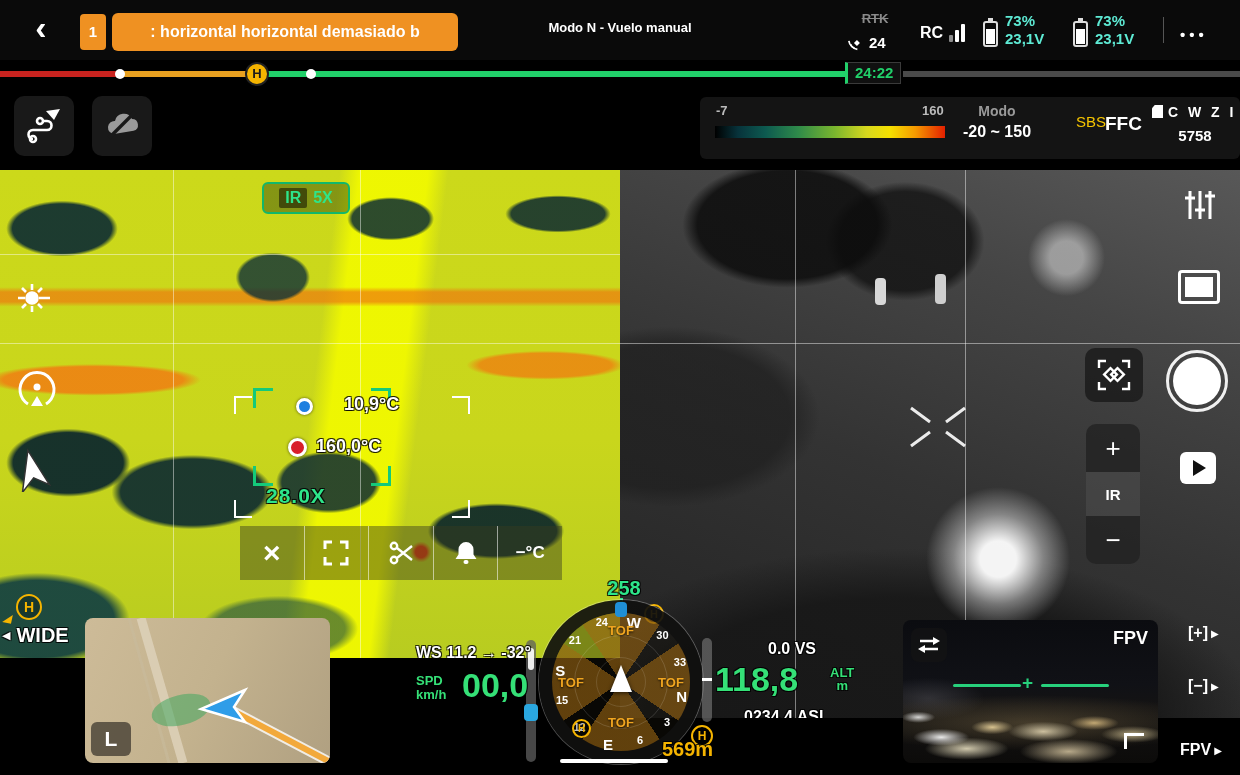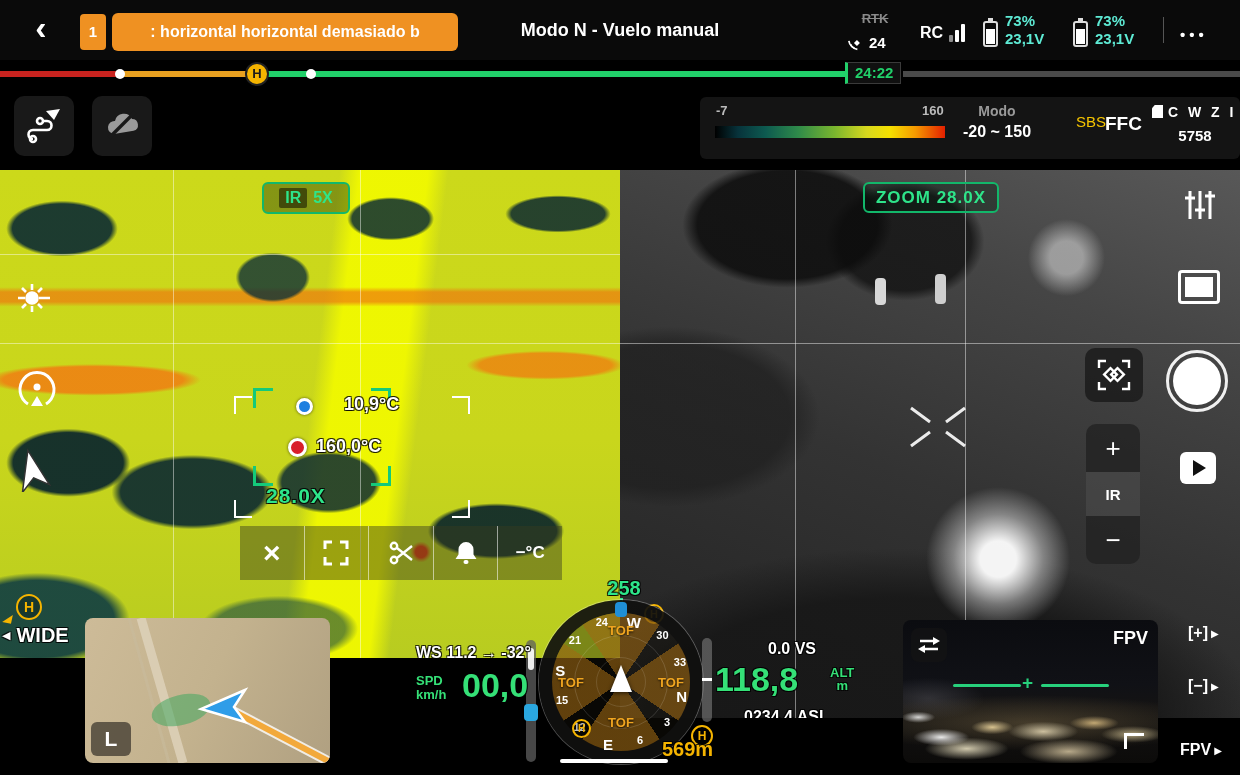--- a/index.html
+++ b/index.html
@@ -6,21 +6,21 @@
   html,body{background:#000;}
   body{font-family:"Liberation Sans","DejaVu Sans",sans-serif;}
   #app{position:relative;width:1240px;height:775px;background:#000;overflow:hidden;margin:0 auto;}
   .abs{position:absolute;}
   .outline{text-shadow:-1px -1px 0 rgba(0,0,0,.75),1px -1px 0 rgba(0,0,0,.75),-1px 1px 0 rgba(0,0,0,.75),1px 1px 0 rgba(0,0,0,.75);}
   
   #topbar{position:absolute;left:0;top:0;width:1240px;height:60px;background:#0a0a0a;z-index:30;}
   .back{left:24px;top:12px;width:34px;height:34px;color:#fff;font-size:34px;line-height:30px;text-align:center;font-weight:bold;cursor:pointer;}
   .warn-badge{left:80px;top:14px;width:26px;height:36px;background:#ef9122;border-radius:4px;color:#fff;font-size:15px;font-weight:bold;text-align:center;line-height:36px;}
   .warn-banner{left:112px;top:13px;width:346px;height:38px;background:#ef9122;border-radius:6px;color:#fff;font-size:16px;font-weight:bold;text-align:center;line-height:38px;white-space:nowrap;overflow:hidden;}
-  .title{left:445px;top:20px;width:350px;text-align:center;color:#fff;font-size:18px;font-weight:bold;}
+  .title{left:445px;top:20px;width:350px;text-align:center;color:#fff;font-size:13px;font-weight:bold;}
   .rtk{left:852px;top:11px;width:46px;text-align:center;color:#8a8a8a;font-size:13px;font-weight:bold;text-decoration:line-through;}
   .sat-row{left:848px;top:32px;width:60px;height:20px;display:flex;align-items:center;gap:4px;color:#fff;font-size:15px;font-weight:bold;}
   .rc-row{left:920px;top:24px;display:flex;align-items:flex-end;gap:6px;color:#fff;font-size:16px;font-weight:bold;}
   .rc-bars{display:flex;align-items:flex-end;gap:2px;height:18px;}
   .rc-bars span{width:4px;background:#fff;border-radius:1px;display:block;}
   .rc-b1{height:7px;background:#8a8a8a !important;}
   .rc-b2{height:12px;}
   .rc-b3{height:18px;}
   .bat{width:15px;height:26px;border:2px solid #ddd;border-radius:3px;position:relative;}
   .bat:before{content:"";position:absolute;top:-5px;left:3px;width:5px;height:3px;background:#ddd;}
@@ -276,21 +276,20 @@
   </div>
 
   <div id="zoom-feed">
     <div class="gridline" style="left:175px;top:0;width:1px;height:548px;"></div>
     <div class="gridline" style="left:345px;top:0;width:1px;height:460px;"></div>
     <div class="gridline" style="left:0;top:173px;width:620px;height:1px;"></div>
 
     <div style="position:absolute;left:255px;top:108px;width:11px;height:27px;background:#d8d8d8;border-radius:4px;filter:blur(.6px);"></div>
     <div style="position:absolute;left:315px;top:104px;width:11px;height:30px;background:#cfcfcf;border-radius:4px;filter:blur(.6px);"></div>
 
-    <div id="zoom-badge" class="cam-badge">ZOOM 28.0X</div>
 
     <div class="side-ico" style="left:283px;top:232px;width:70px;height:50px;">
       <svg width="70" height="50" viewBox="0 0 70 50">
           <g stroke="rgba(255,255,255,.9)" stroke-width="3">
         <path d="M8 6 L27 20 M62 6 L43 20 M8 44 L27 30 M62 44 L43 30"></path>
           </g>
         </svg>
     </div>
 
     <div class="side-ico" style="left:561px;top:16px;width:38px;height:38px;">

